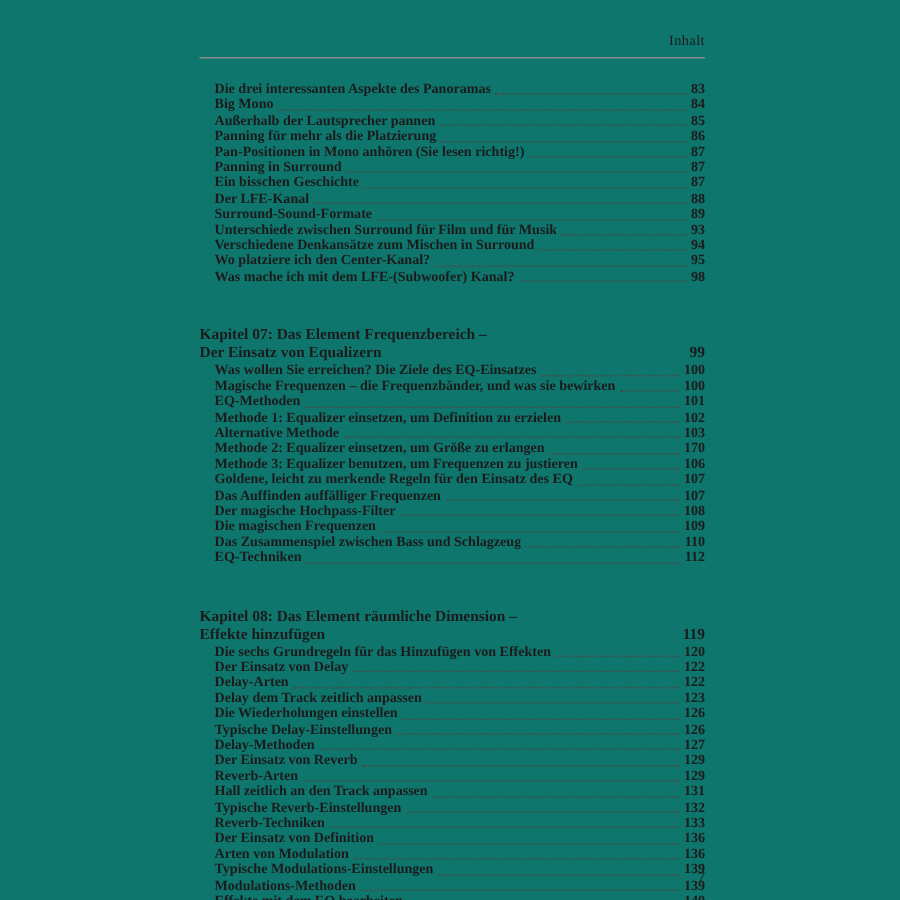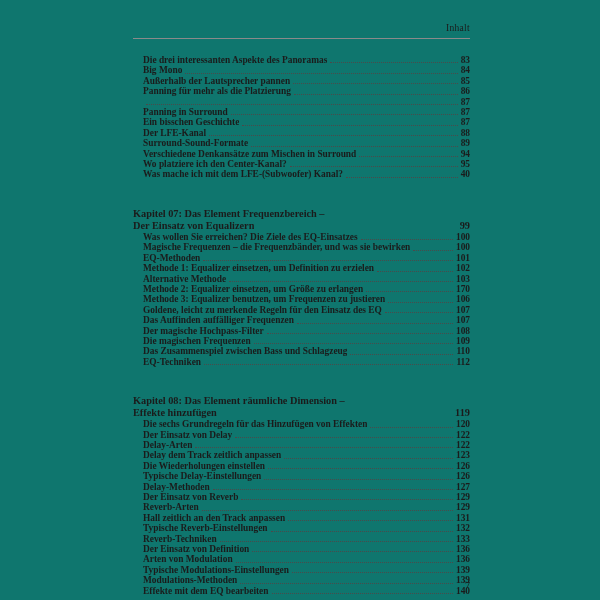--- a/index.html
+++ b/index.html
@@ -67,20 +67,21 @@
         <span class="title">Außerhalb der Lautsprecher pannen</span>
         <span class="leader"></span>
         <span class="page-num">85</span>
       </div>
       <div class="entry row">
         <span class="title">Panning für mehr als die Platzierung</span>
         <span class="leader"></span>
         <span class="page-num">86</span>
       </div>
       <div class="entry row">
+        <span class="title">Pan-Positionen in Mono anhören (Sie lesen richtig!)</span>
         <span class="leader"></span>
         <span class="page-num">87</span>
       </div>
       <div class="entry row">
         <span class="title">Panning in Surround</span>
         <span class="leader"></span>
         <span class="page-num">87</span>
       </div>
       <div class="entry row">
         <span class="title">Ein bisschen Geschichte</span>
@@ -91,33 +92,38 @@
         <span class="title">Der LFE-Kanal</span>
         <span class="leader"></span>
         <span class="page-num">88</span>
       </div>
       <div class="entry row">
         <span class="title">Surround-Sound-Formate</span>
         <span class="leader"></span>
         <span class="page-num">89</span>
       </div>
       <div class="entry row">
+        <span class="title">Unterschiede zwischen Surround für Film und für Musik</span>
+        <span class="leader"></span>
+        <span class="page-num">93</span>
+      </div>
+      <div class="entry row">
         <span class="title">Verschiedene Denkansätze zum Mischen in Surround</span>
         <span class="leader"></span>
         <span class="page-num">94</span>
       </div>
       <div class="entry row">
         <span class="title">Wo platziere ich den Center-Kanal?</span>
         <span class="leader"></span>
         <span class="page-num">95</span>
       </div>
       <div class="entry row">
         <span class="title">Was mache ich mit dem LFE-(Subwoofer) Kanal?</span>
         <span class="leader"></span>
-        <span class="page-num">40</span>
+        <span class="page-num">98</span>
       </div>
       <div class="chapter">
         <div class="ch-line">Kapitel 07: Das Element Frequenzbereich –</div>
         <div class="ch-line row">
           <span class="title">Der Einsatz von Equalizern</span>
           <span class="spacer"></span>
           <span class="page-num">99</span>
         </div>
       </div>
       <div class="entry row">

